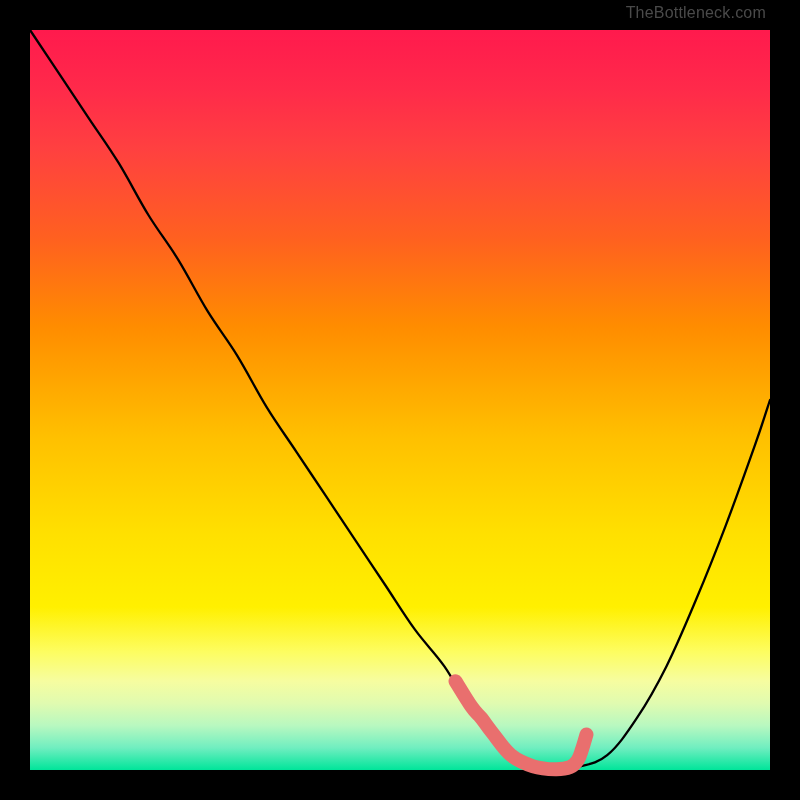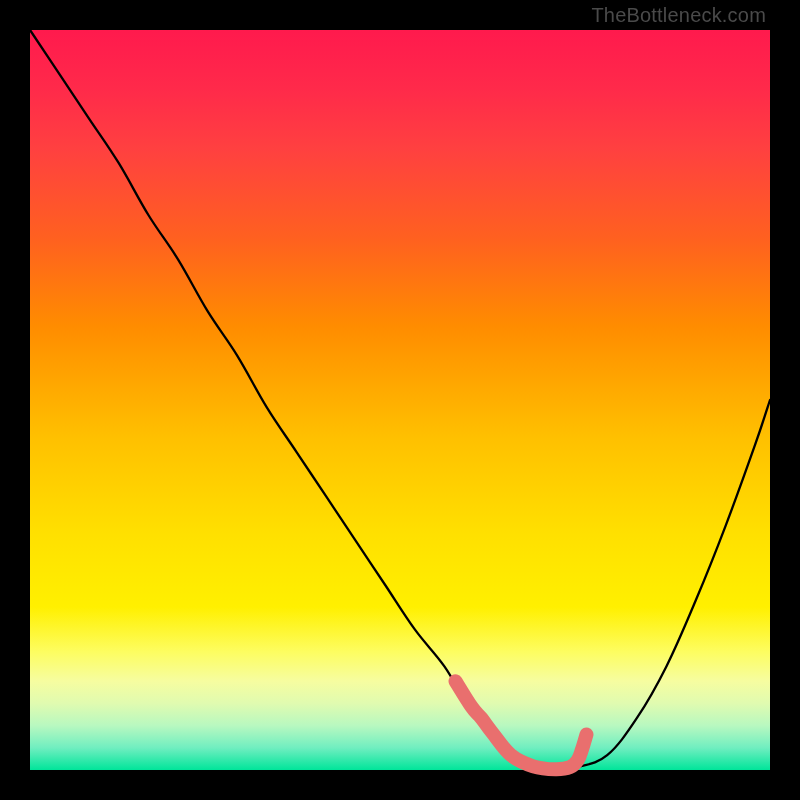--- a/index.html
+++ b/index.html
@@ -32,21 +32,21 @@
       #b8f8c0 94%,
       #70eec0 97%,
       #00e59a 100%
     );
   }
   .watermark {
     position: absolute;
     top: 4px;
     right: 34px;
     color: #4a4a4a;
-    font-size: 20px;
+    font-size: 16px;
     letter-spacing: 0.2px;
     font-weight: 400;
   }
   svg.plot {
     position: absolute;
     left: 30px;
     top: 30px;
     width: 740px;
     height: 740px;
     overflow: visible;

